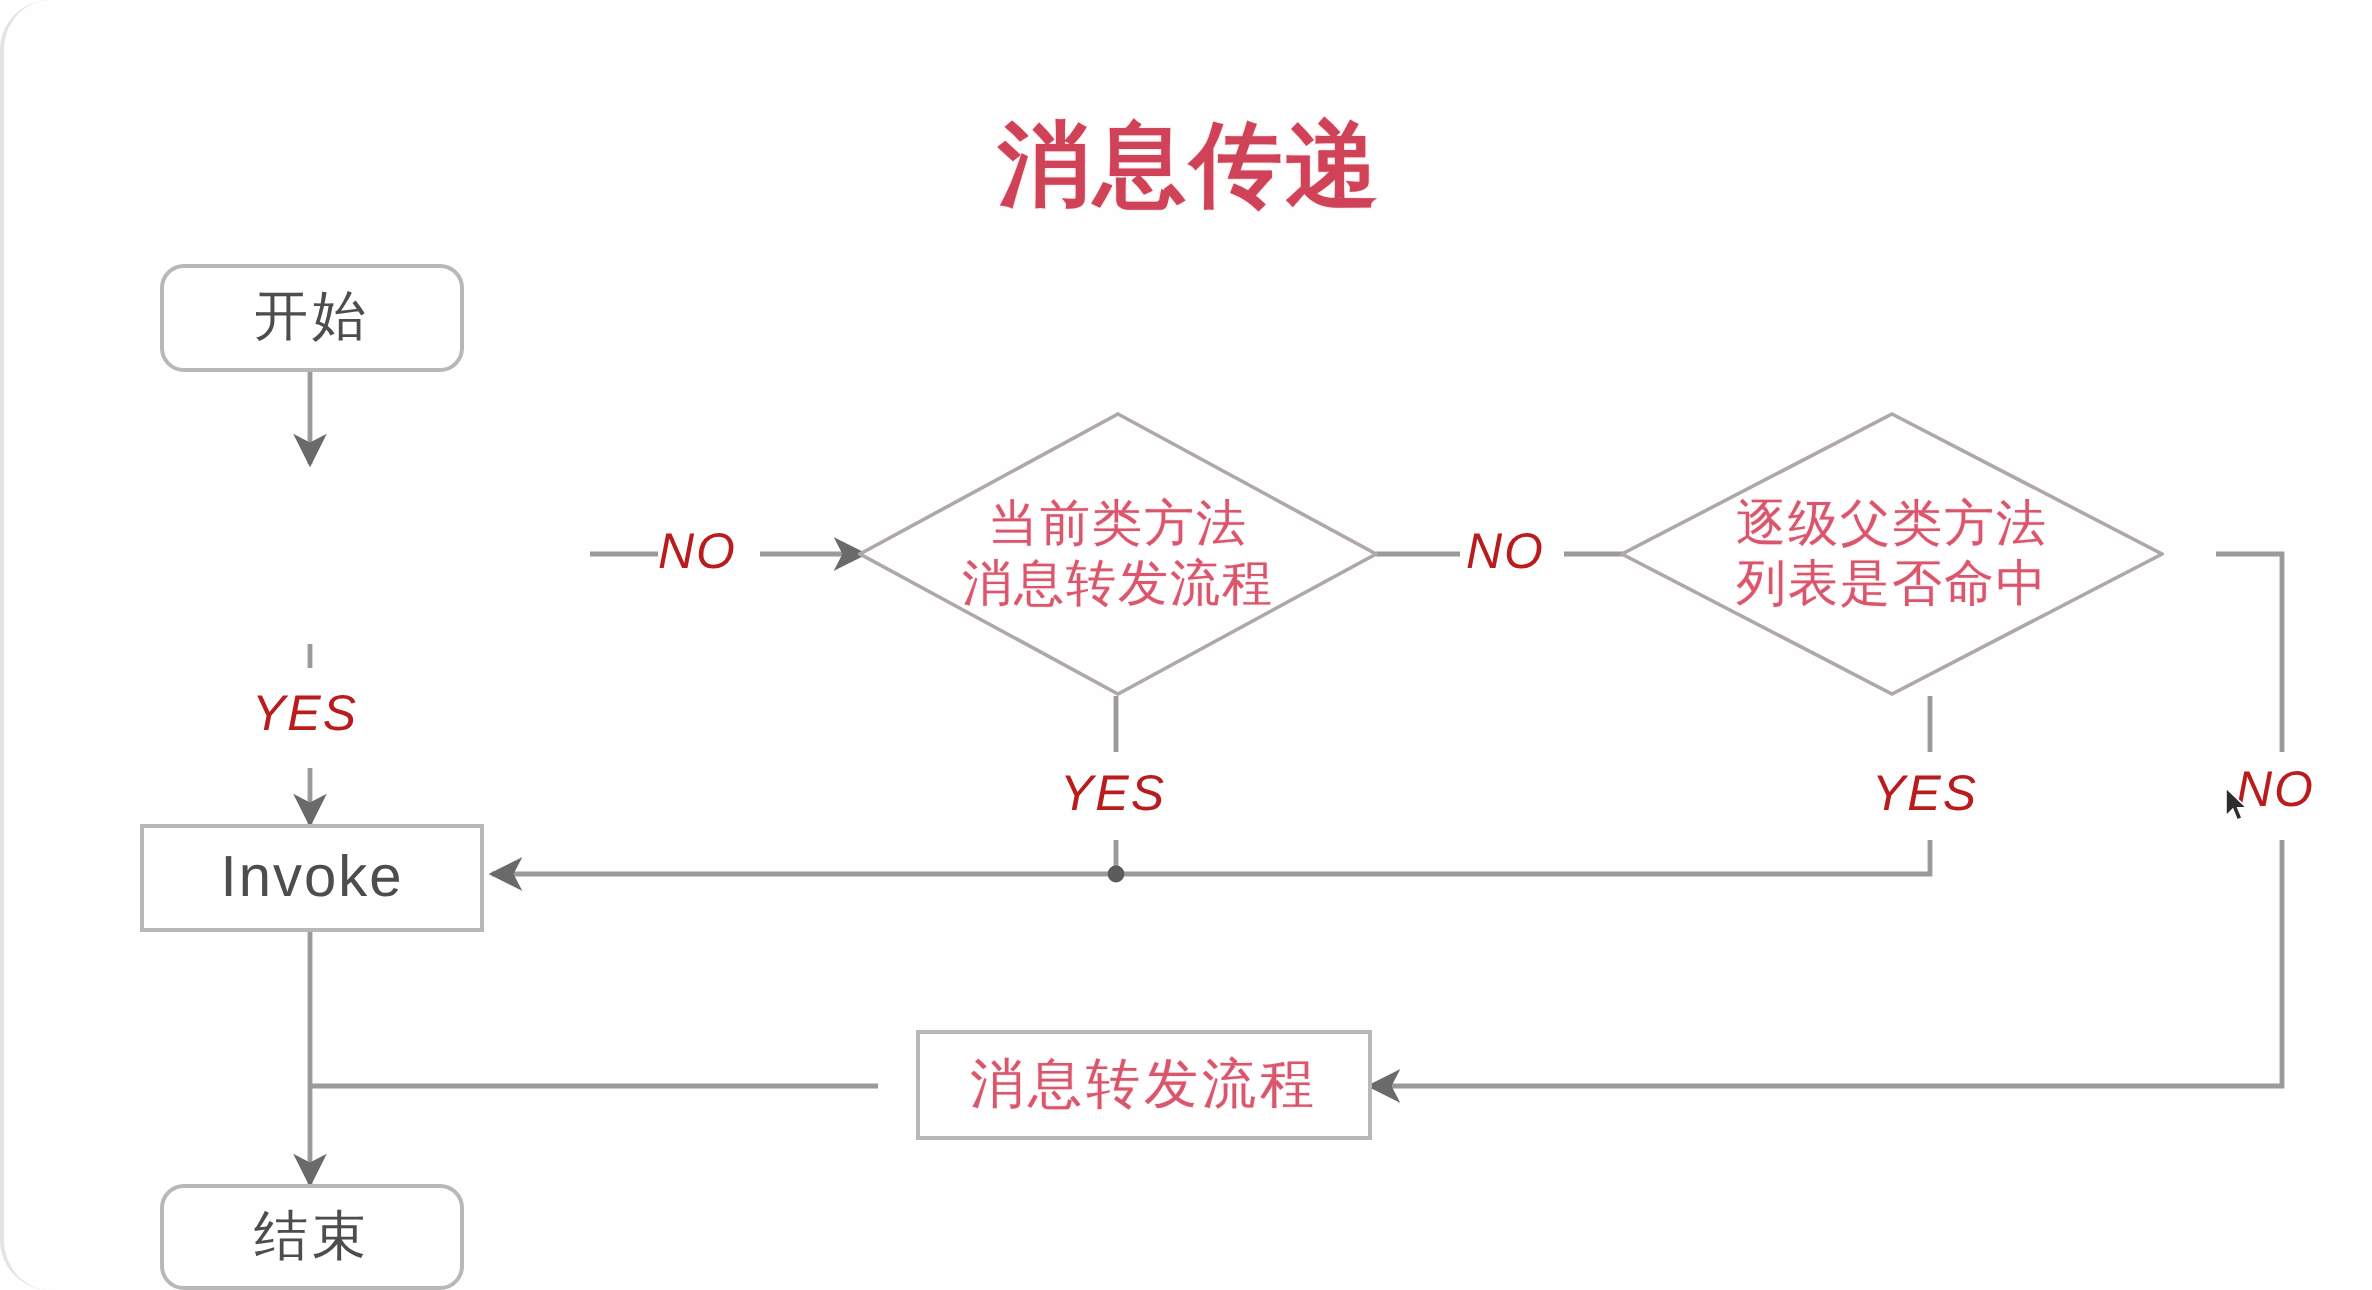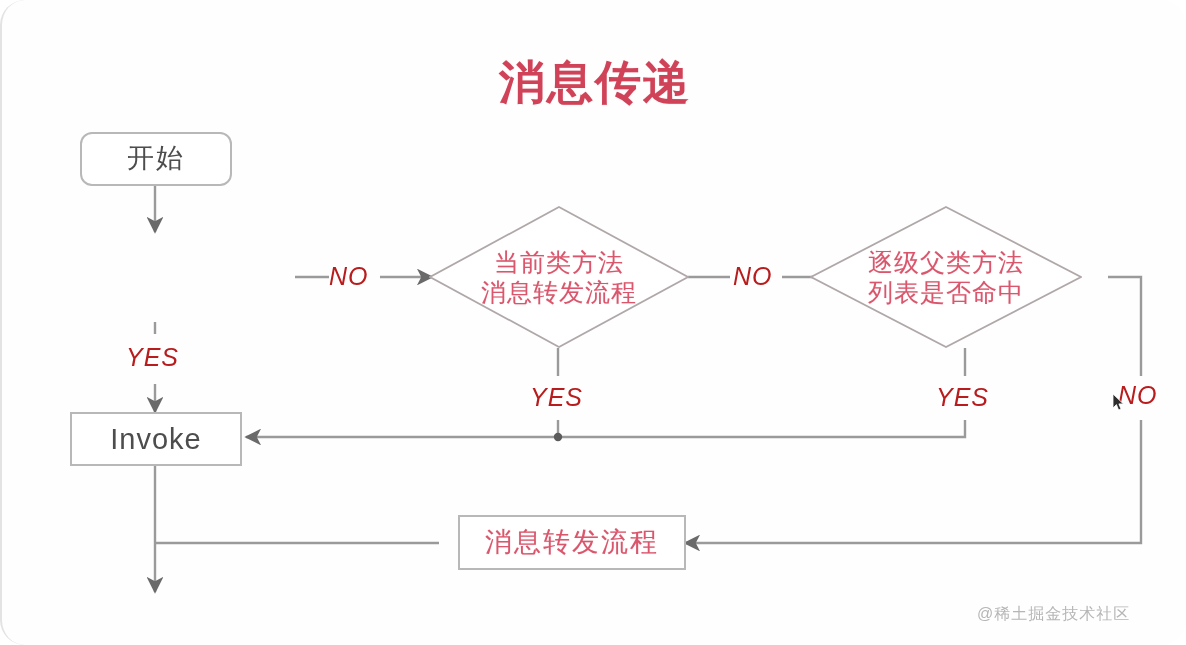--- a/index.html
+++ b/index.html
@@ -192,27 +192,29 @@
   </div>
 
   <div class="node proc" style="left:68px; top:412px; width:172px; height:54px;">
     <span>Invoke</span>
   </div>
 
   <div class="node proc pink" style="left:456px; top:515px; width:228px; height:55px;">
     <span>消息转发流程</span>
   </div>
 
+  <div class="node term" style="left:78px; top:592px; width:152px; height:53px;">
+    <span>结束</span>
+  </div>
 
   <div class="elabel" style="left:327px; top:262px;">NO</div>
   <div class="elabel" style="left:124px; top:343px;">YES</div>
   <div class="elabel" style="left:731px; top:262px;">NO</div>
   <div class="elabel" style="left:528px; top:383px;">YES</div>
   <div class="elabel" style="left:934px; top:383px;">YES</div>
   <div class="elabel" style="left:1116px; top:381px;">NO</div>
 
   <svg class="cursor" style="left:1110px; top:393px;" viewBox="0 0 14 20" xmlns="http://www.w3.org/2000/svg">
     <path d="M1 1 L1 15 L4.4 11.6 L6.6 17 L9 16 L6.9 10.9 L11.4 10.9 Z" fill="#2d2d2d" stroke="#ffffff" stroke-width="0.8"></path>
   </svg>
 
-  <div class="watermark" style="left:975px; top:604px;">@稀土掘金技术社区</div>
 
 </div>
 
 </body></html>

